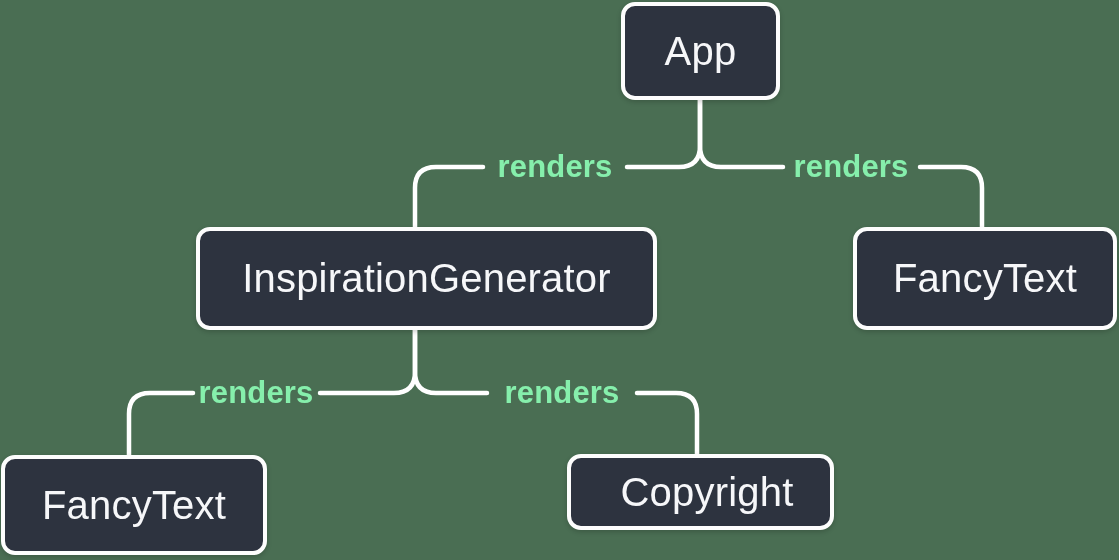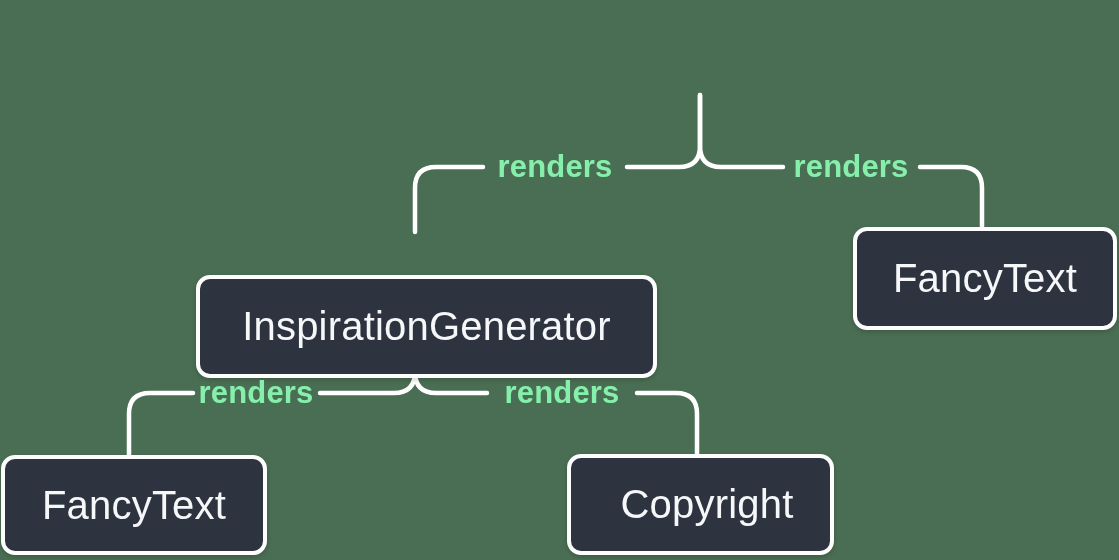--- a/index.html
+++ b/index.html
@@ -36,24 +36,24 @@
     align-items: center;
     justify-content: center;
     color: #f6f7f9;
     font-size: 40px;
     font-weight: 500;
     letter-spacing: 0.2px;
     box-shadow: 0 2px 5px rgba(0,0,0,0.18);
     white-space: nowrap;
   }
   .node-app                   { left: 621px; top: 2px;   width: 159px; height: 98px;  }
-  .node-inspiration-generator { left: 196px; top: 227px; width: 461px; height: 103px; margin-top: 48px; }
+  .node-inspiration-generator { left: 196px; top: 227px; width: 461px; height: 103px; }
   .node-fancy-text-right      { left: 853px; top: 227px; width: 264px; height: 103px; }
   .node-fancy-text-left       { left: 1px;   top: 455px; width: 266px; height: 100px; }
-  .node-copyright             { left: 567px; top: 454px; width: 267px; height: 101px; padding-left: 13px; }
+  .node-copyright             { left: 567px; top: 454px; width: 267px; height: 76px; padding-left: 13px; }
   .edge-label {
     position: absolute;
     transform: translate(-50%, -50%);
     color: #86efac;
     font-size: 31px;
     font-weight: 600;
     letter-spacing: 0.2px;
     white-space: nowrap;
   }
   .edge-label-1 { left: 555px; top: 167px; }
@@ -74,20 +74,23 @@
     <path d="M 700 95 L 700 146 Q 700 167 721 167 L 783 167"></path>
     <path d="M 920 167 L 961 167 Q 982 167 982 188 L 982 232"></path>
 
     <path d="M 415 325 L 415 372 Q 415 393 394 393 L 320 393"></path>
     <path d="M 193 393 L 150 393 Q 129 393 129 414 L 129 460"></path>
 
     <path d="M 415 325 L 415 372 Q 415 393 436 393 L 487 393"></path>
     <path d="M 637 393 L 676 393 Q 697 393 697 414 L 697 459"></path>
   </svg>
 
+  <div class="node node-app">
+    <span>App</span>
+  </div>
 
   <div class="node node-inspiration-generator">
     <span>InspirationGenerator</span>
   </div>
 
   <div class="node node-fancy-text-right">
     <span>FancyText</span>
   </div>
 
   <div class="node node-fancy-text-left">

